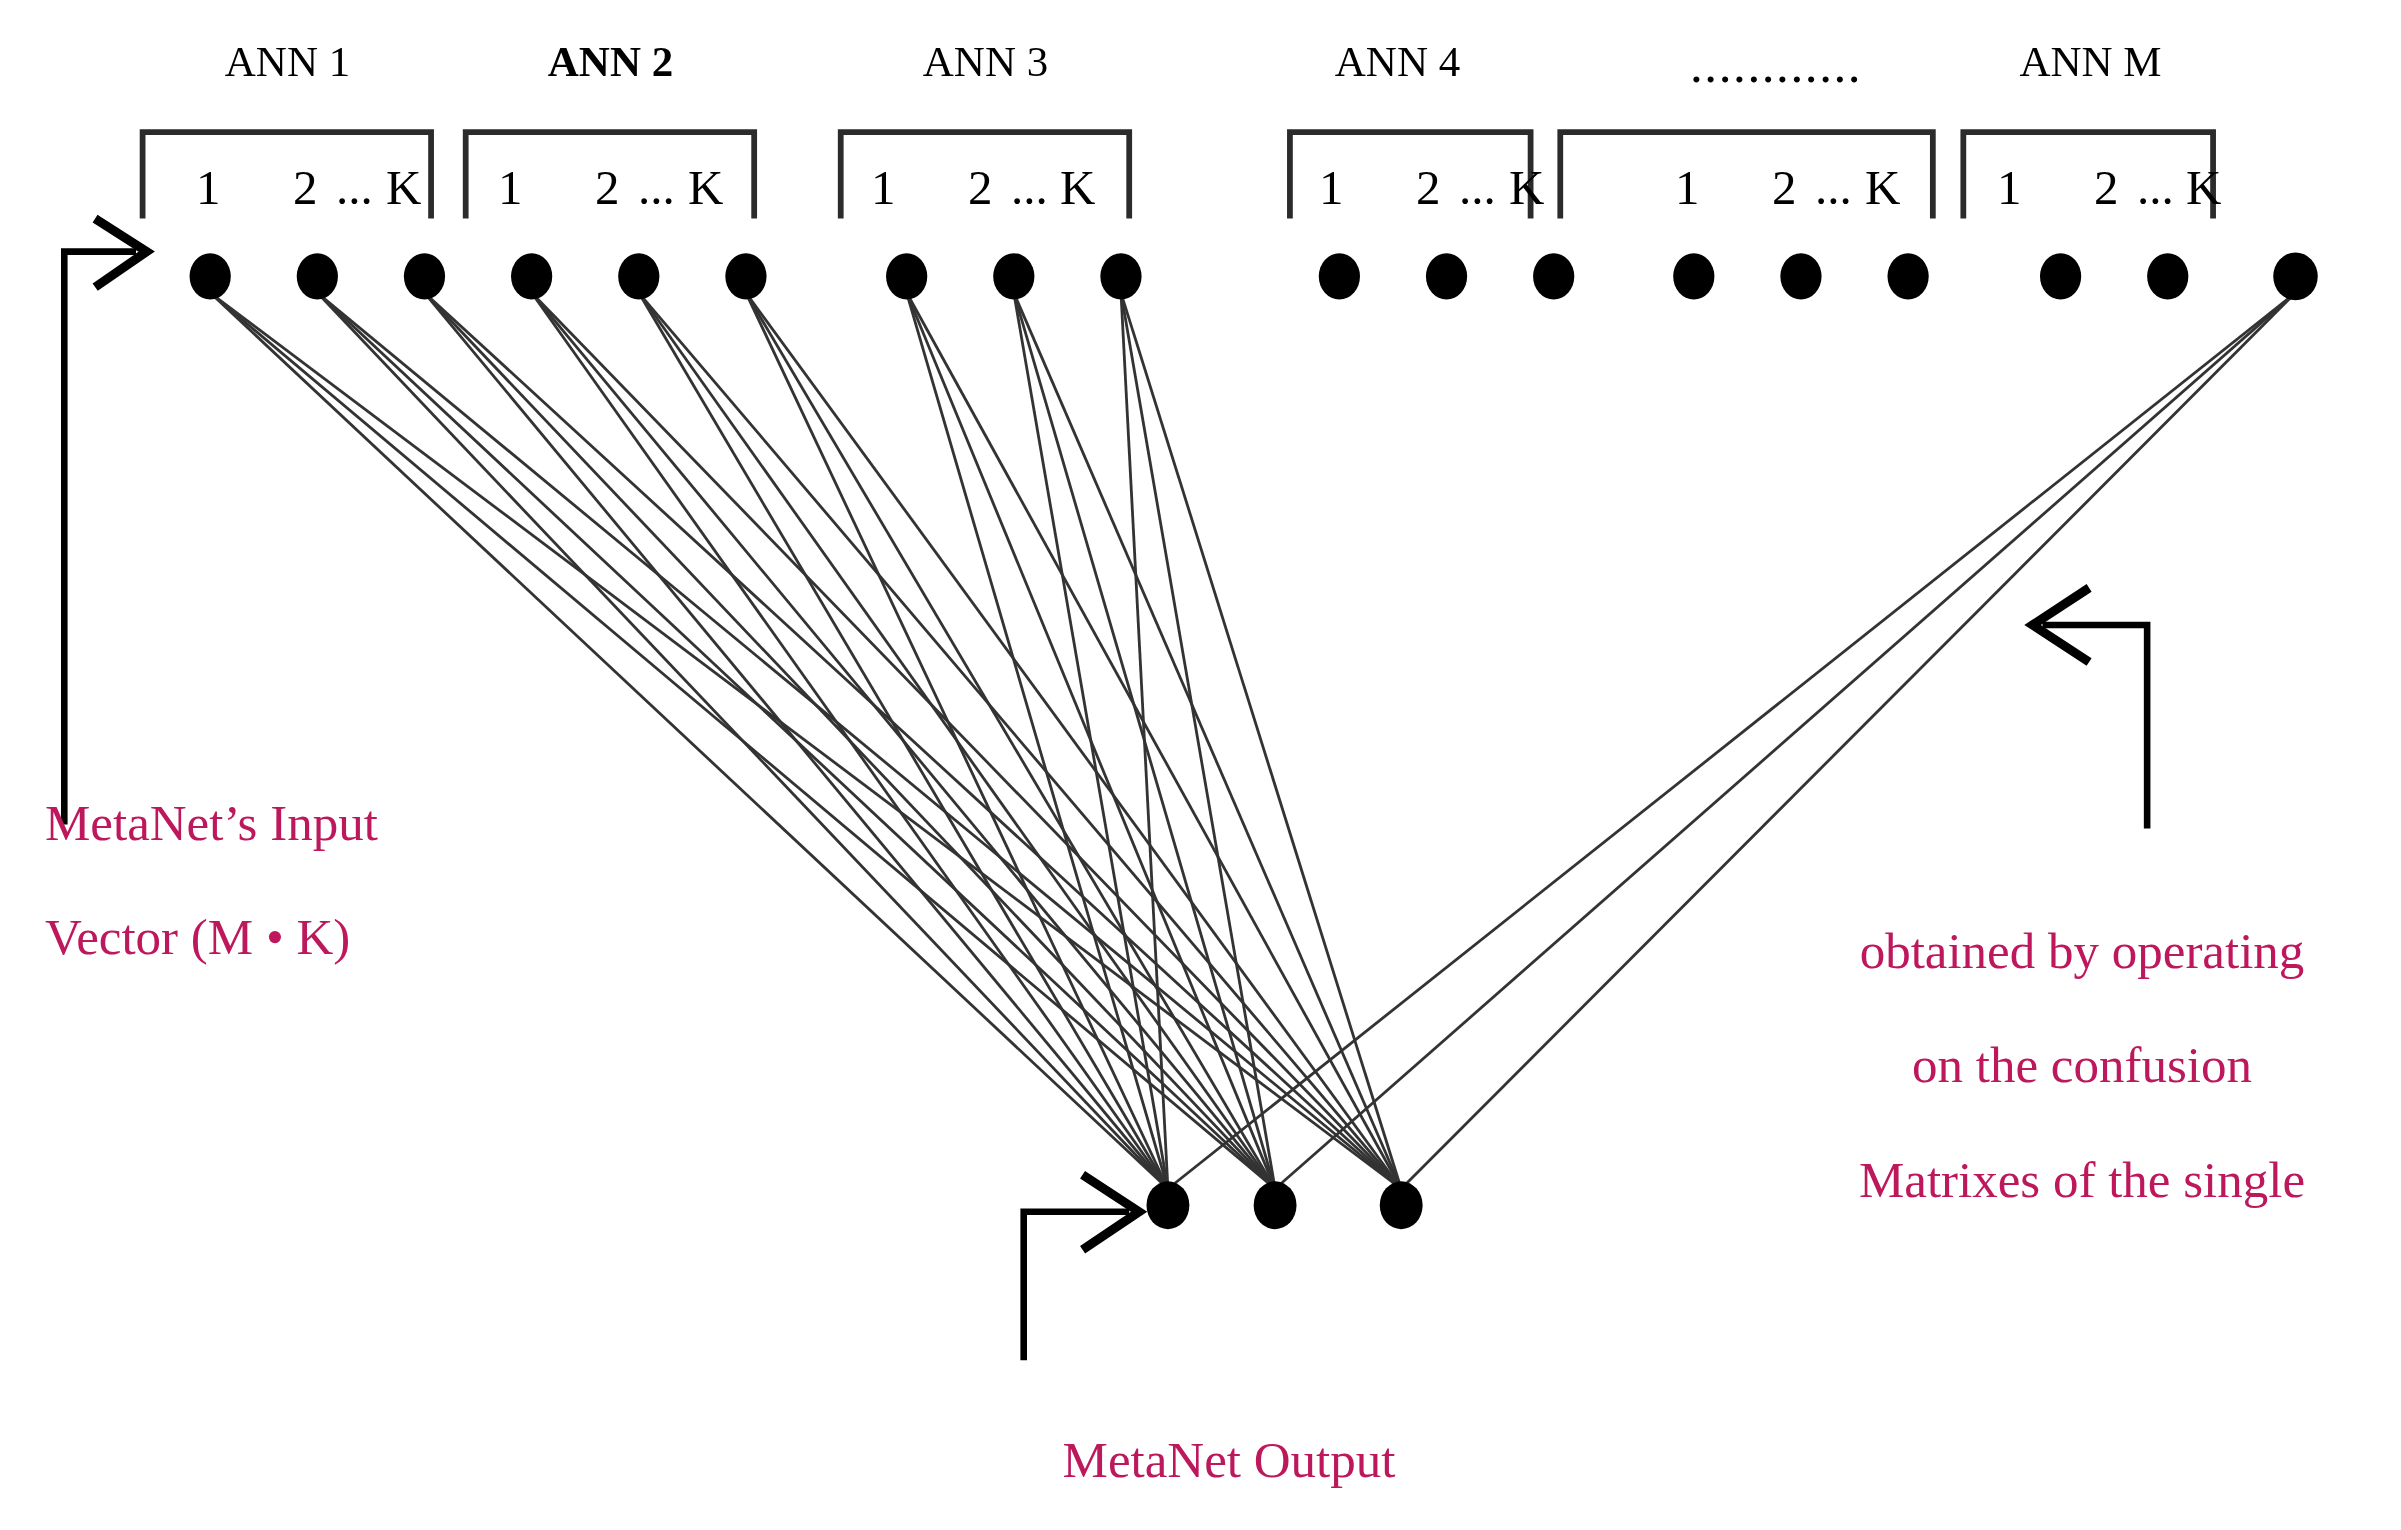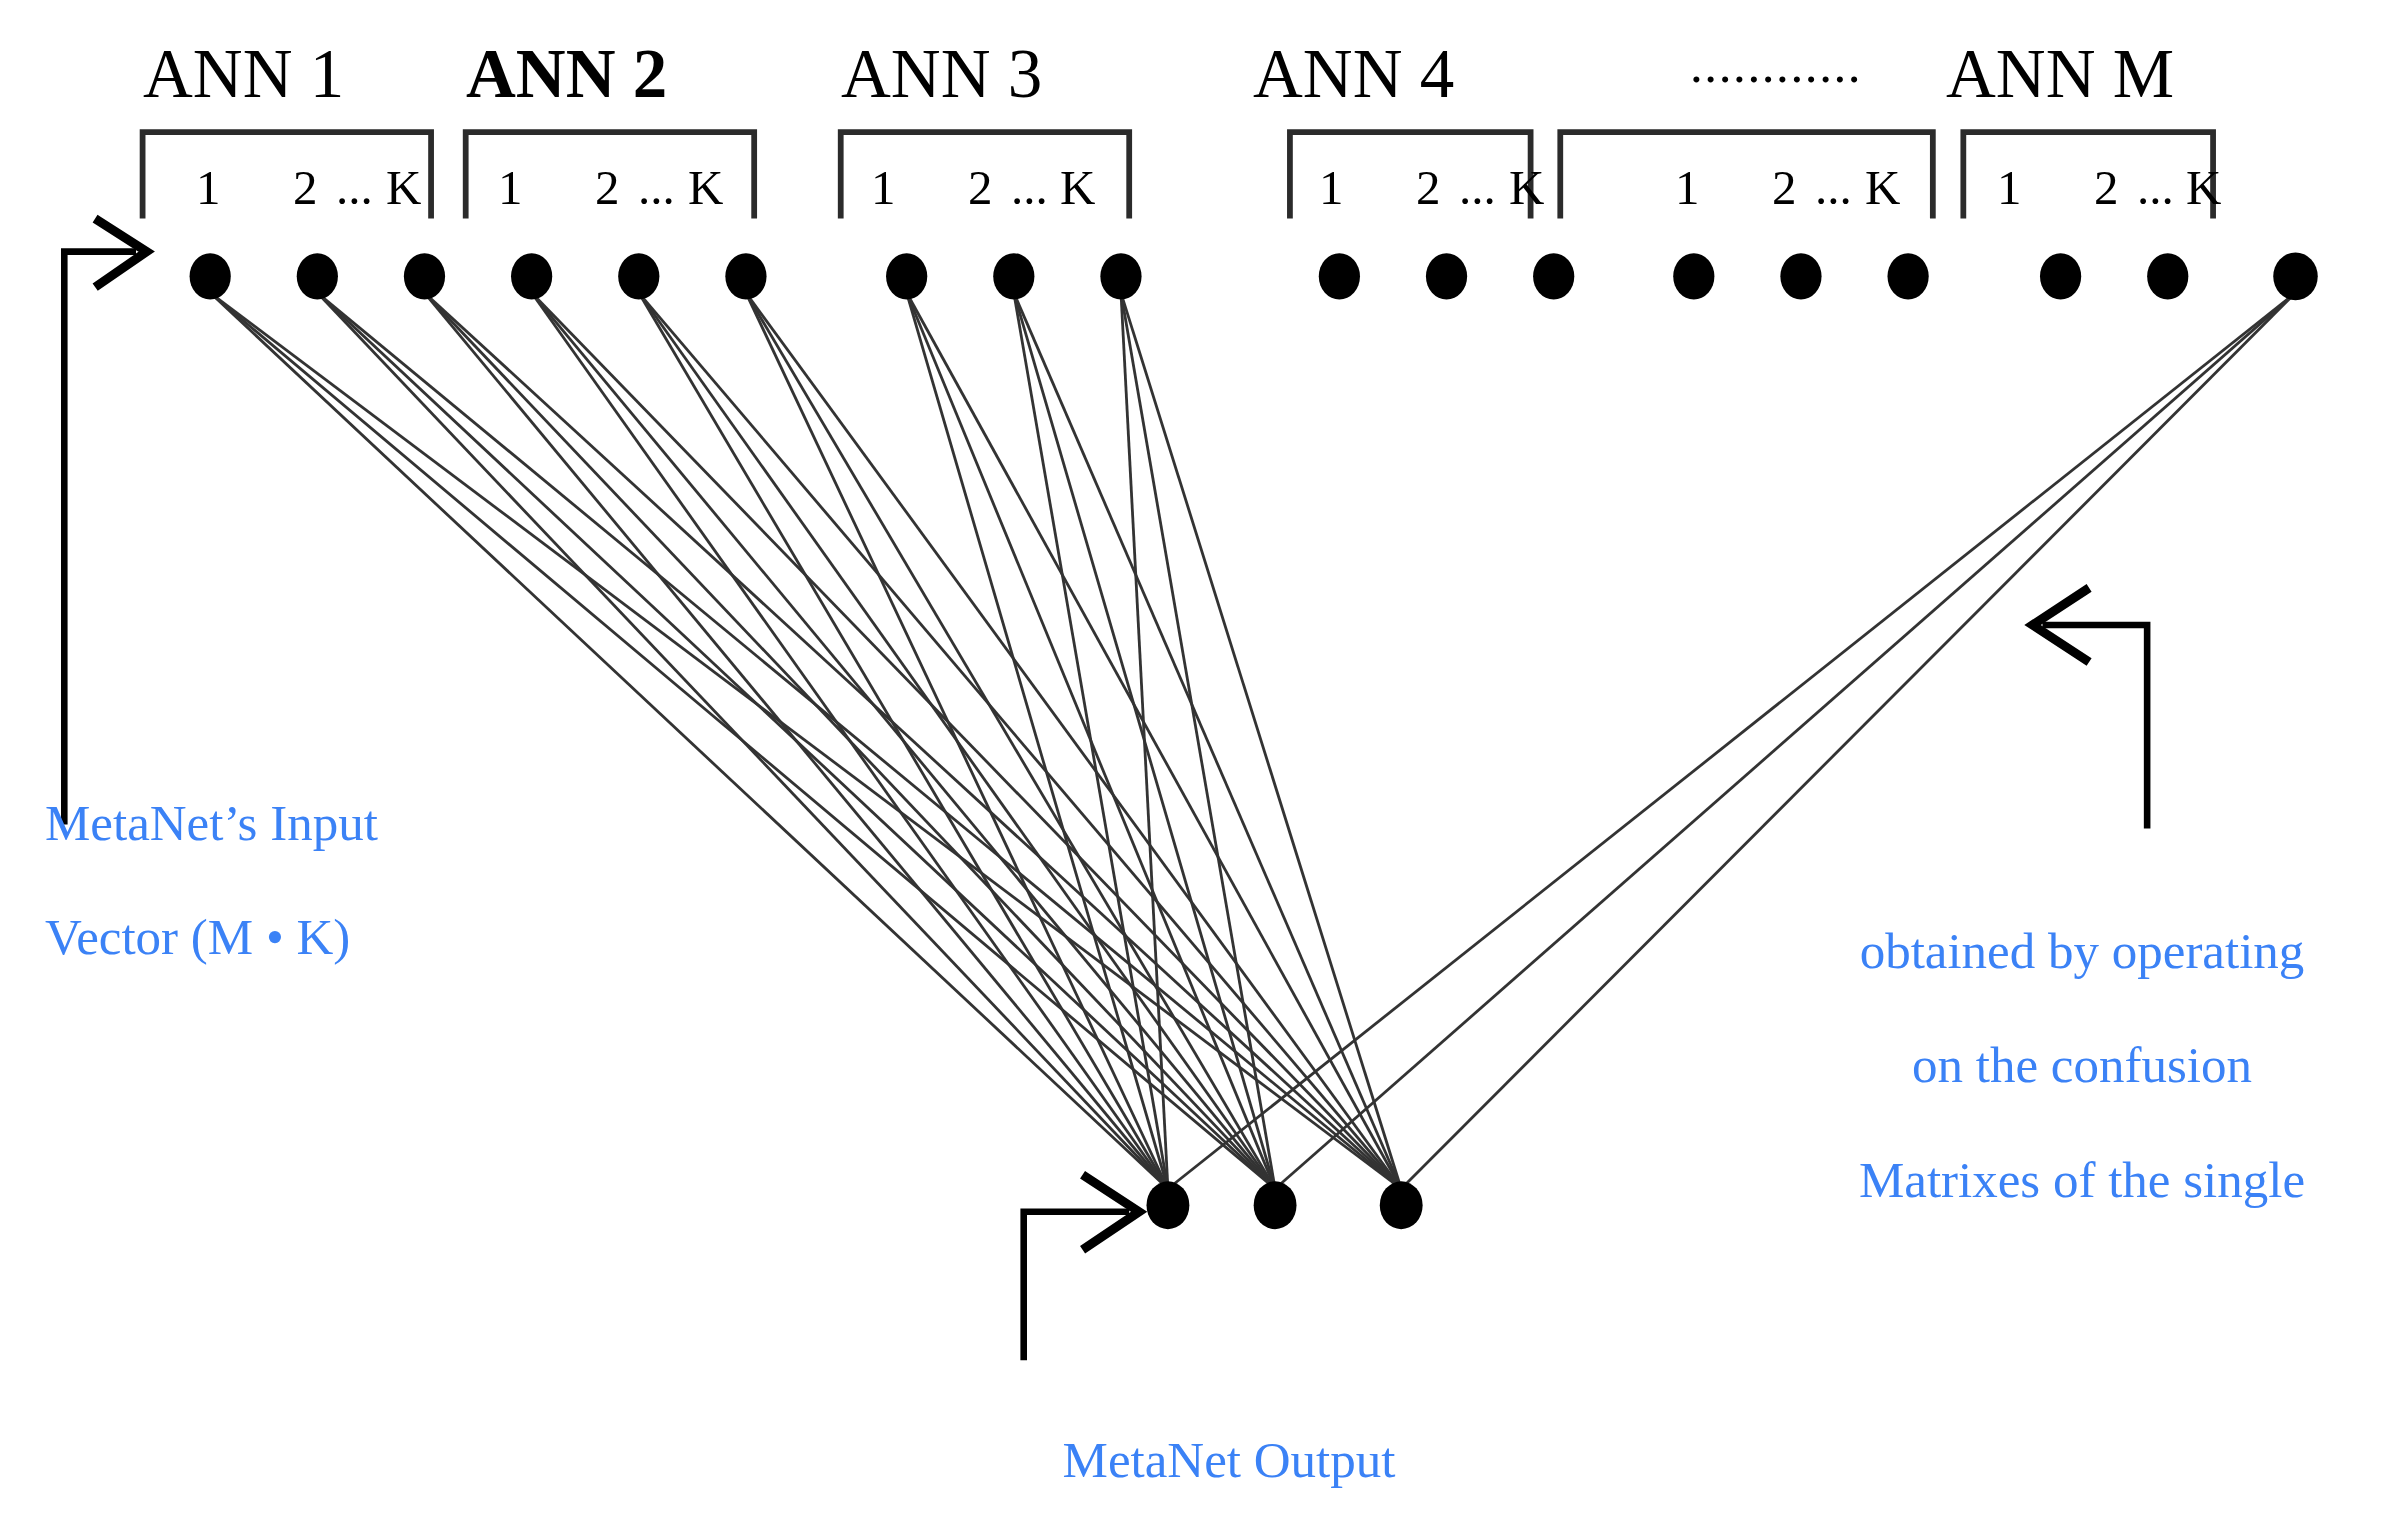--- a/index.html
+++ b/index.html
@@ -8,24 +8,24 @@
     width:2401px;
     height:1531px;
     background:#ffffff;
     overflow:hidden;
     font-family:"Liberation Serif", "DejaVu Serif", serif;
     color:#000000;
   }
   #diagram-svg{position:absolute;left:0;top:0;width:2401px;height:1531px;}
   .ann-title{
     position:absolute;
-    font-size:69px;
+    font-size:43px;
     line-height:1;
     white-space:nowrap;
-    text-align:left;
+    text-align:center;
     color:#000;
   }
   .ann-dots{
     position:absolute;
     font-size:51px;
     line-height:1;
     letter-spacing:1.6px;
     white-space:nowrap;
     color:#000;
   }
@@ -33,21 +33,21 @@
     position:absolute;
     font-size:49px;
     line-height:1;
     white-space:nowrap;
     color:#000;
   }
   .caption{
     position:absolute;
     font-size:51px;
     line-height:1.12;
-    color:#3b82f6;
+    color:#be185d;
     white-space:pre-line;
   }
   .caption.center{text-align:center;}
 </style>
 </head>
 <body>
 
 <div id="stage">
 
   <svg id="diagram-svg" viewBox="0 0 2913 1857">

